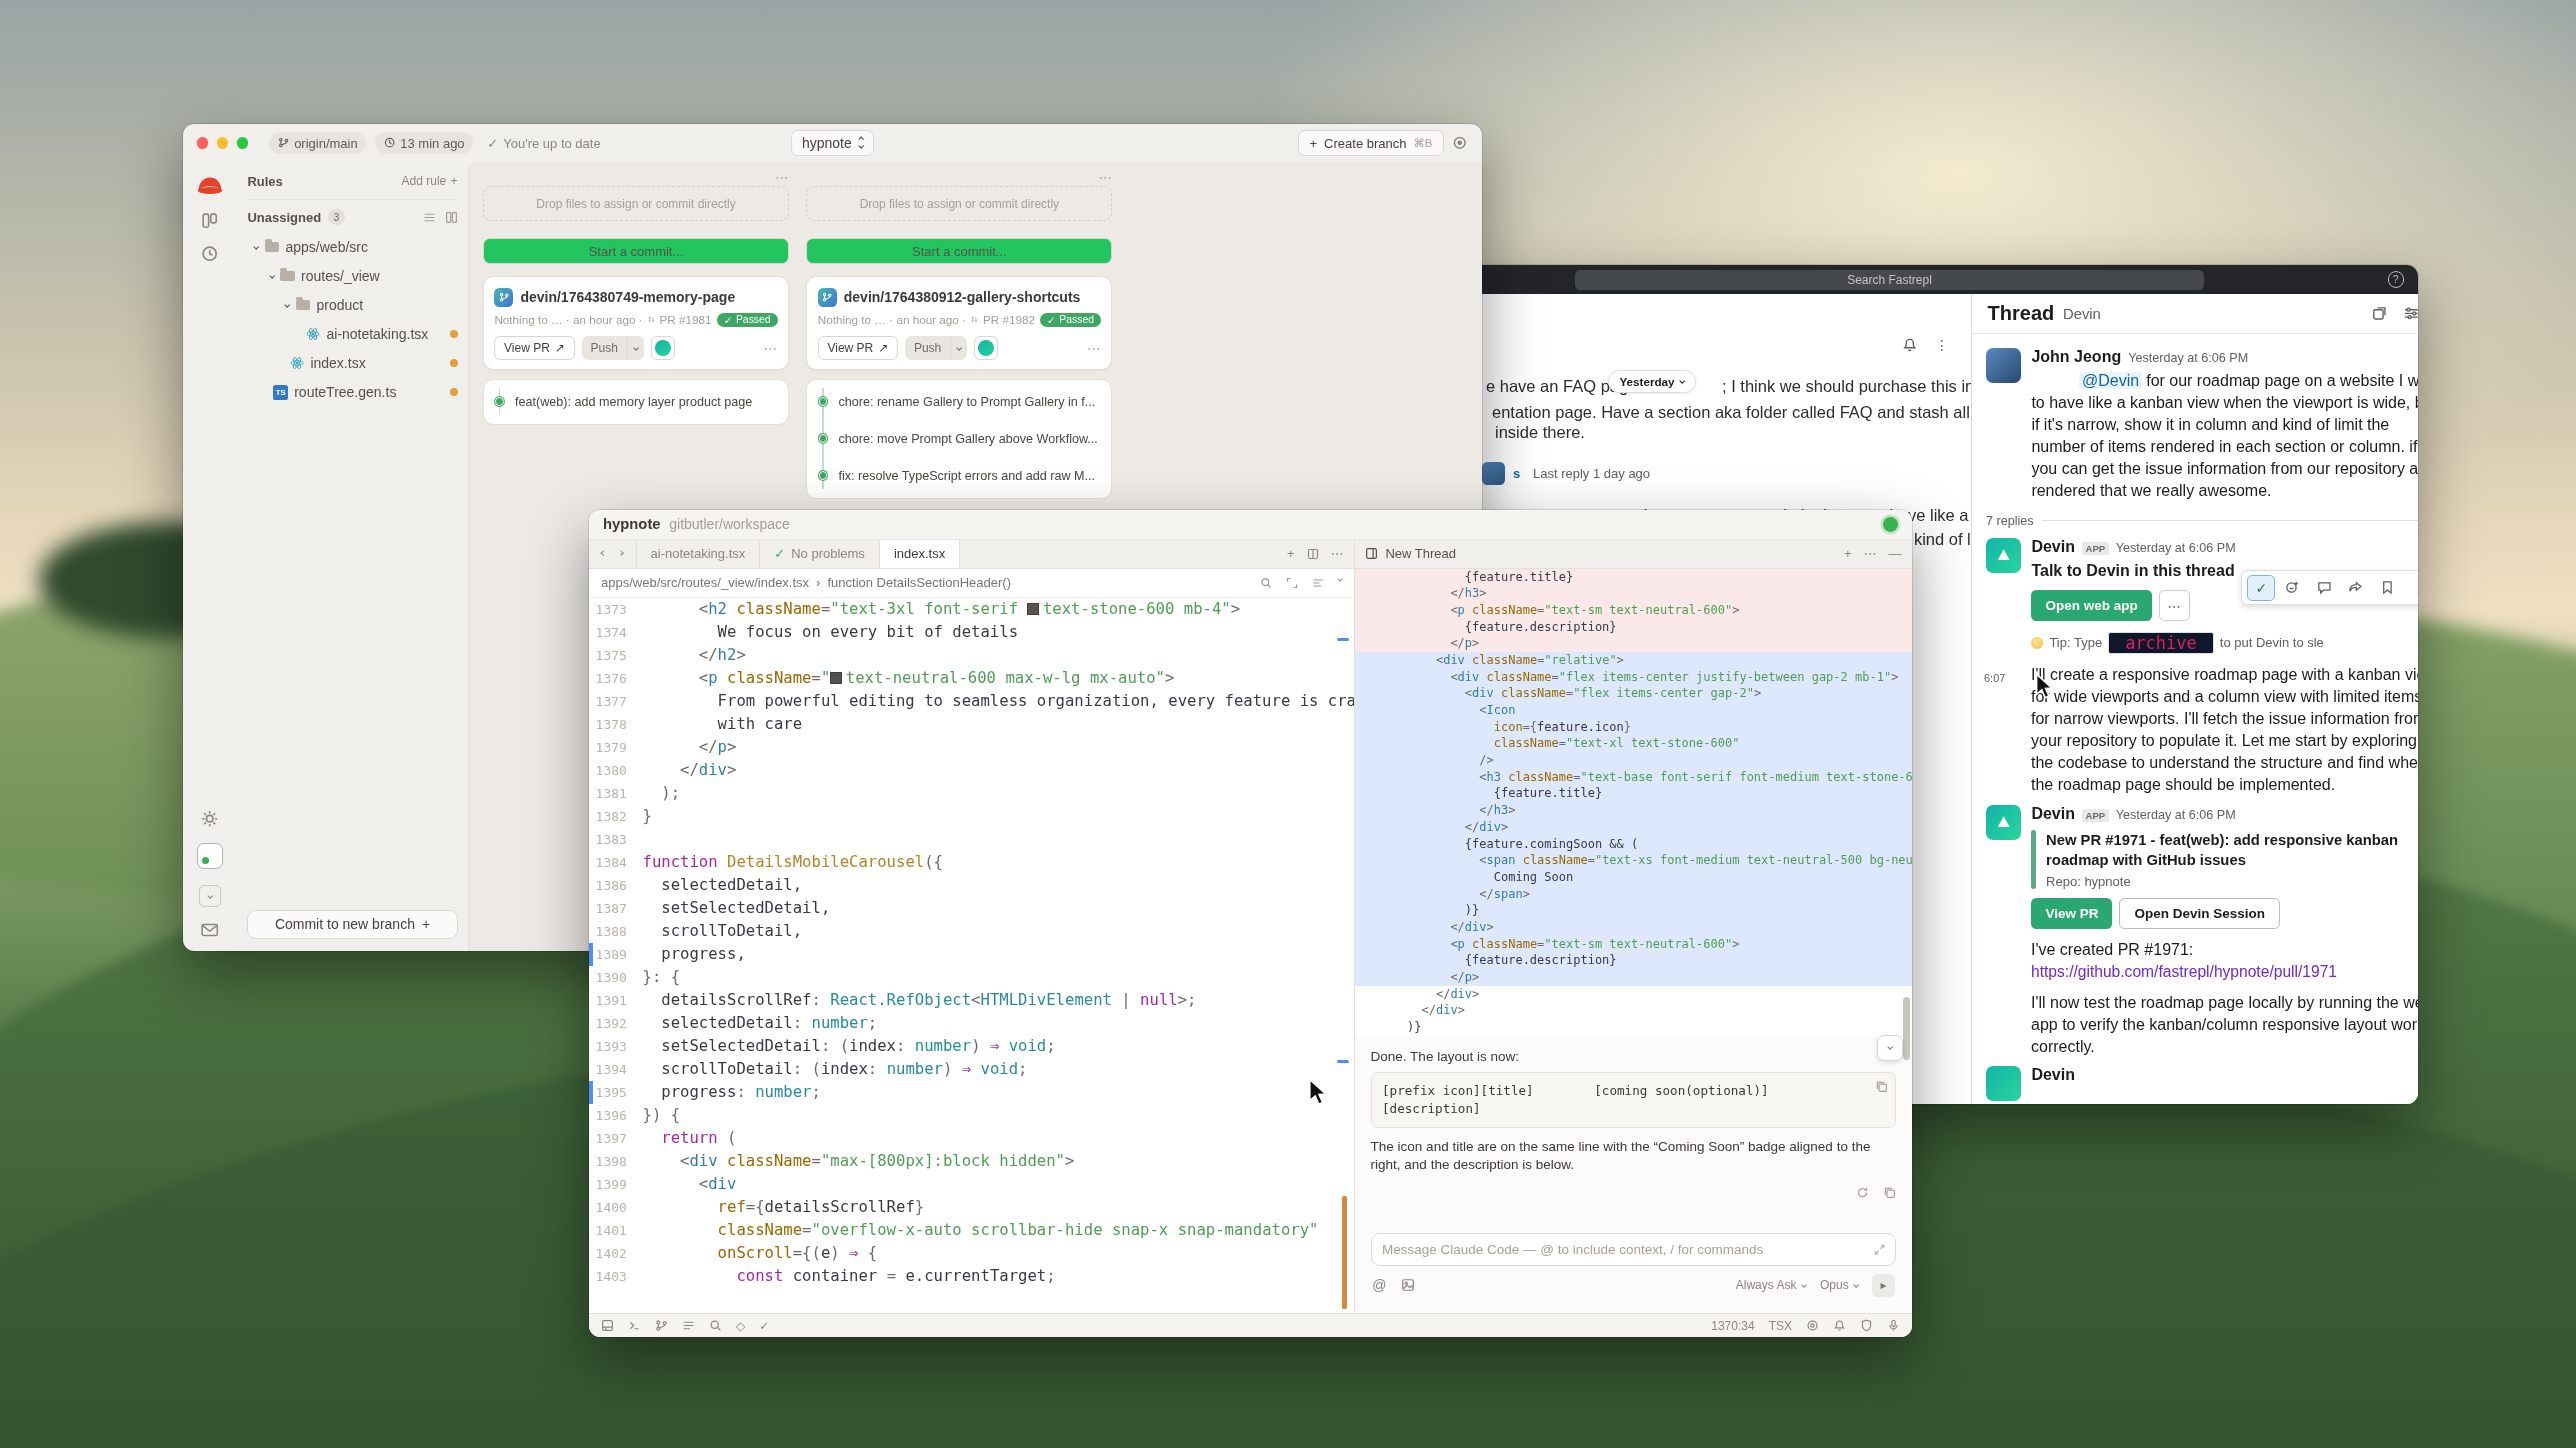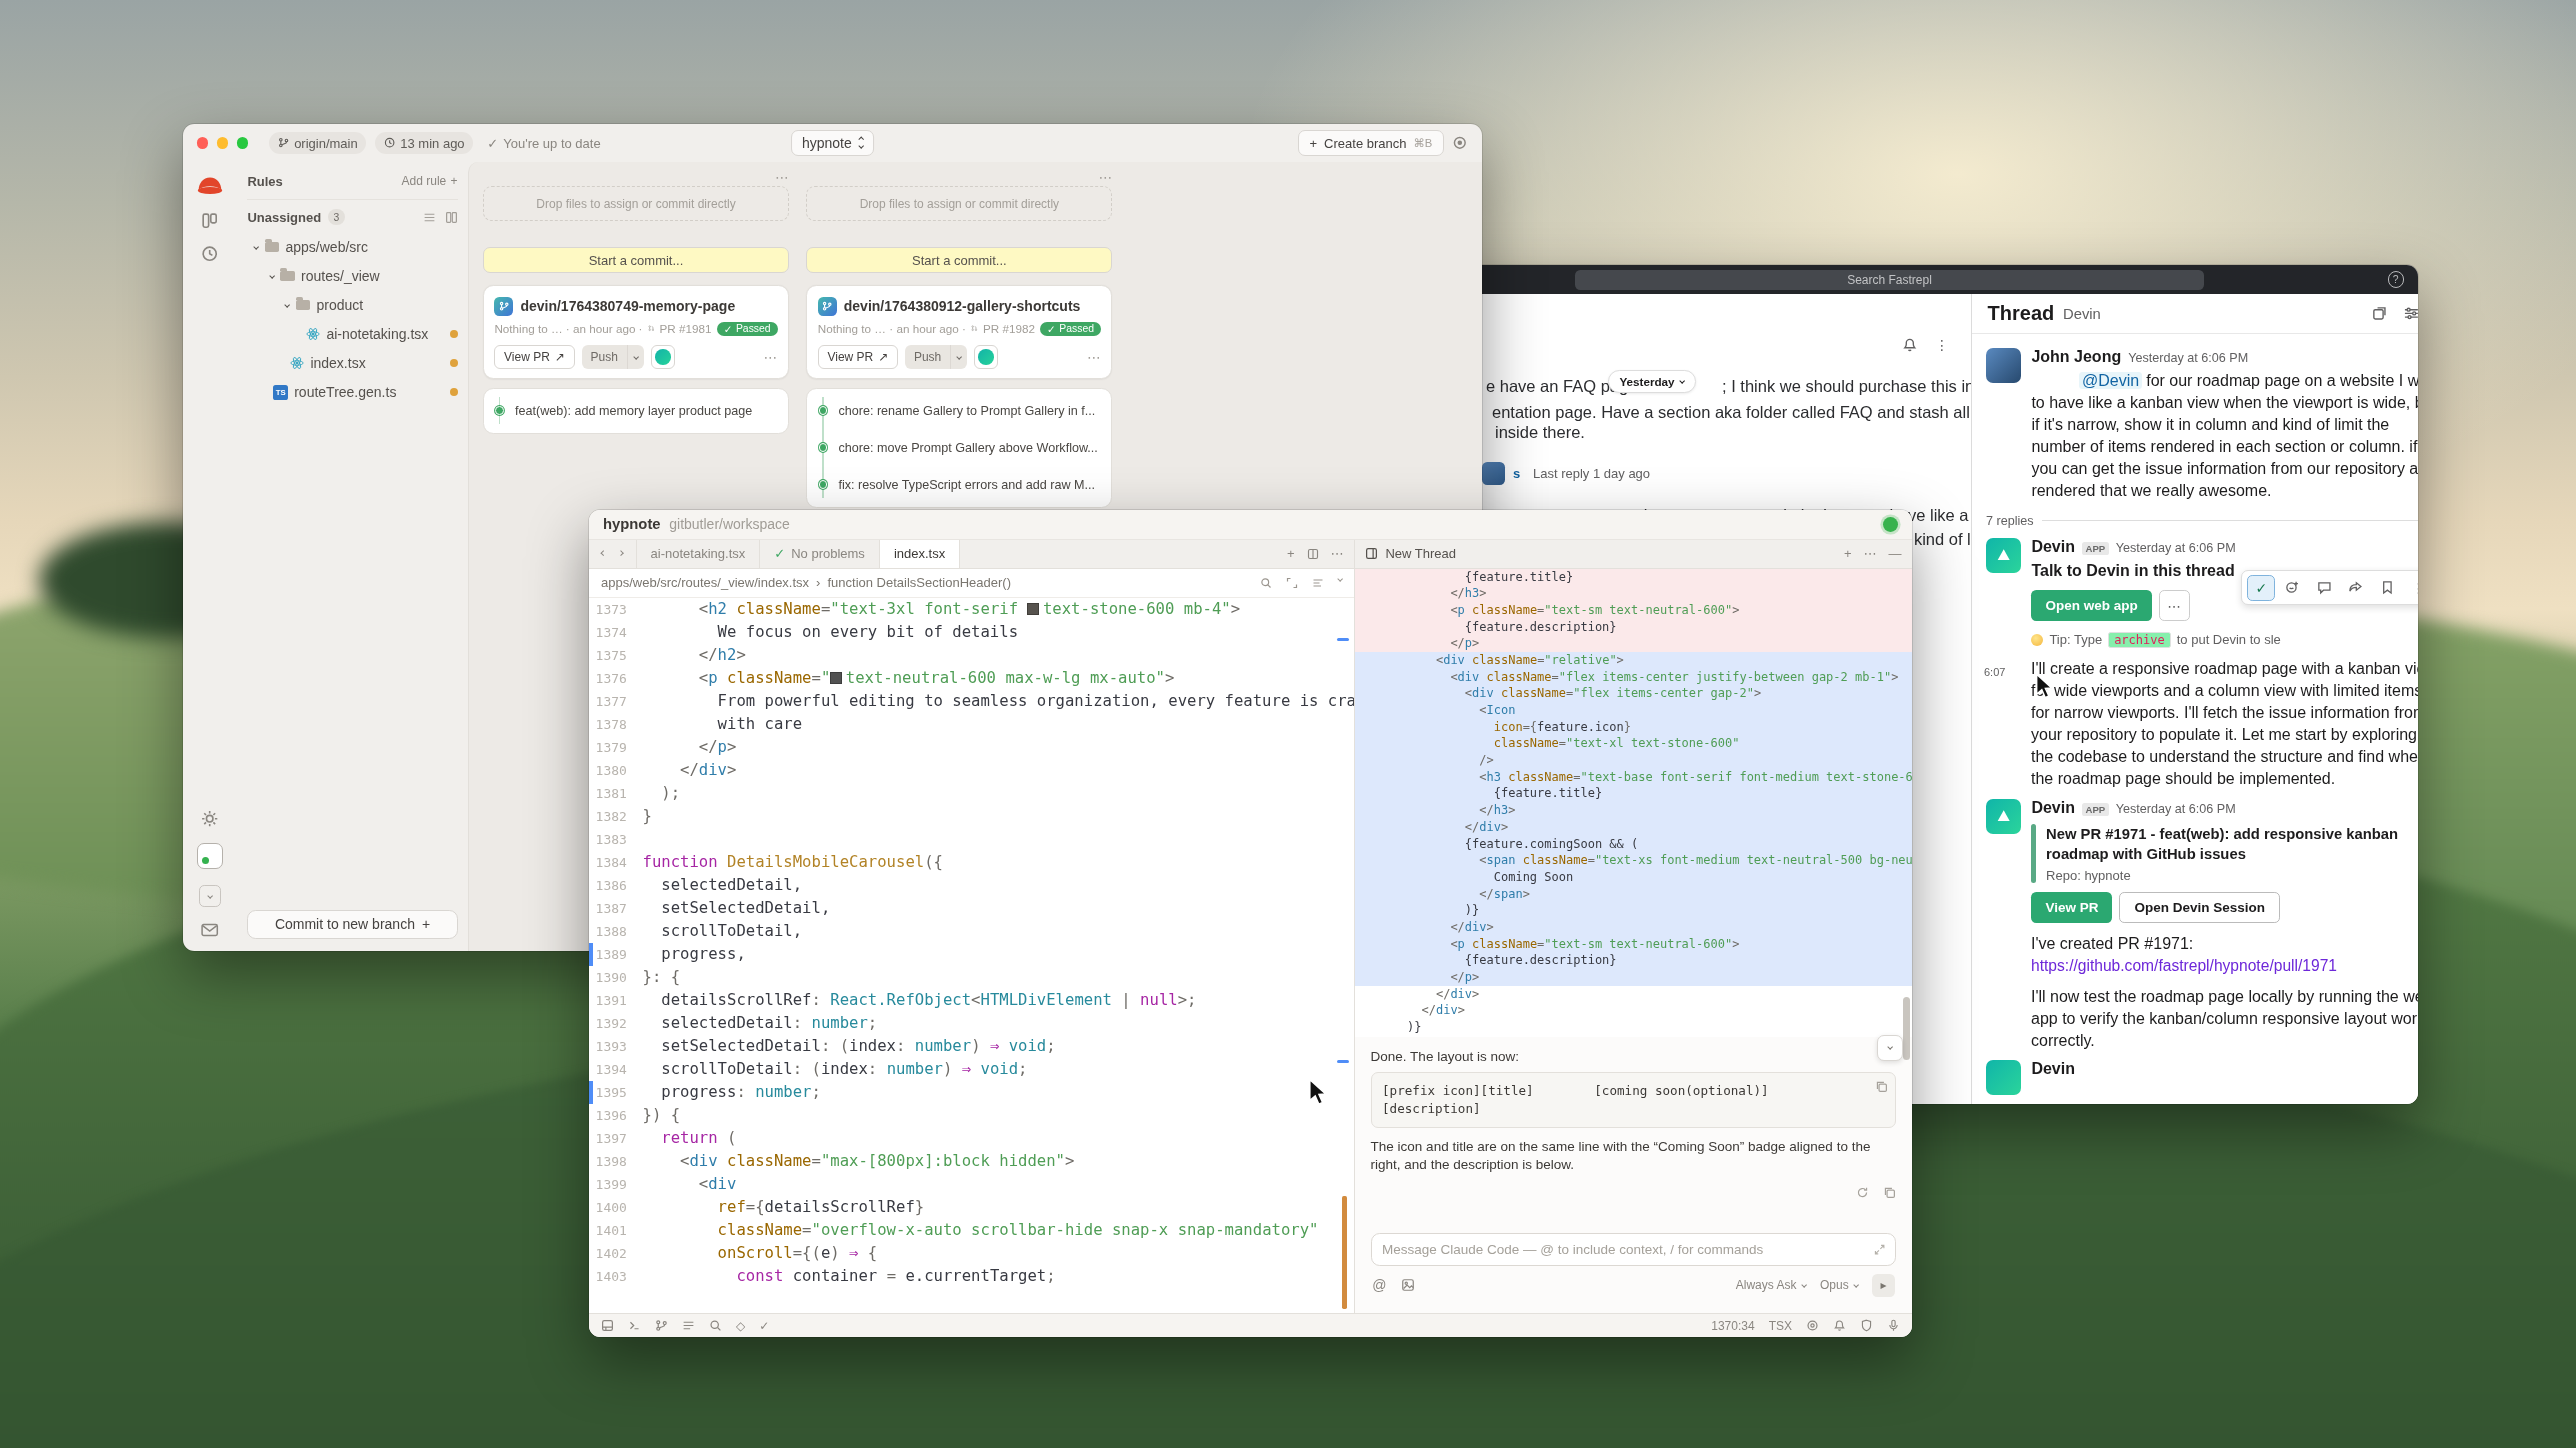--- a/index.html
+++ b/index.html
@@ -57,21 +57,21 @@
   .trow { display:flex; align-items:center; height:29px; gap:6px; }
   .folder { display:inline-block; width:14.8px; height:10.4px; background:#b7b0a6; border-radius:1.7px; position:relative; }
   .folder::before { content:""; position:absolute; top:-2.6px; left:0; width:7px; height:2.6px; background:#b7b0a6; border-radius:1.7px 1.7px 0 0; }
   .ts-ico { width:14.8px; height:14.8px; border-radius:2.6px; background:#3178c6; color:#fff; font-size:7.8px; font-weight:bold; display:flex; align-items:center; justify-content:center; }
   .fdot { width:7.8px; height:7.8px; border-radius:50%; background:#dfa23c; margin-left:auto; }
   .gb-commitbtn { margin-top:auto; height:29.5px; border:0.9px solid #d9d6d2; background:#fbfaf9; border-radius:8.7px; display:flex; align-items:center; justify-content:center; gap:7px; font-size:14px; color:#454240; }
   .gb-lanes { flex:1; background:#edeae6; border-left:0.9px solid #e2dfda; border-top-left-radius:10.4px; padding:7px 14px; display:flex; gap:17.4px; }
   .lane { width:306px; display:flex; flex-direction:column; }
   .lane-head { height:17.4px; display:flex; justify-content:flex-end; color:#a29e98; font-size:14px; }
   .dropzone { height:35px; border:1.7px dashed #d2cec8; border-radius:8.7px; display:flex; align-items:center; justify-content:center; color:#a39f99; font-size:12px; }
-  .startcommit { margin-top:26px; height:26px; background:#fef9c3; border:0.9px solid #d9d6d2; border-radius:7px; display:flex; align-items:center; justify-content:center; font-size:13px; color:#55514d; }
+  .startcommit { margin-top:17px; height:26px; background:#22c55e; border:0.9px solid #d9d6d2; border-radius:7px; display:flex; align-items:center; justify-content:center; font-size:13px; color:#55514d; }
   .bcard { margin-top:12px; background:#fff; border:0.9px solid #e2dfda; border-radius:10.4px; padding:10.4px 10.4px 8.7px; box-shadow:0 0.9px 1.7px rgba(0,0,0,.05); }
   .bhead { display:flex; align-items:center; gap:7px; font-size:14px; font-weight:bold; color:#3c3936; }
   .bicon { width:19px; height:19px; border-radius:5.2px; background:linear-gradient(135deg,#45b8ae,#3f74d6); display:flex; align-items:center; justify-content:center; color:#fff; }
   .bmeta { margin-top:6px; display:flex; align-items:center; gap:5.2px; font-size:11.7px; color:#a29e98; white-space:nowrap; overflow:hidden; }
   .passpill { display:flex; align-items:center; gap:3.5px; background:#3ea763; color:#fff; font-size:10.4px; border-radius:7.8px; padding:0.9px 7px; }
   .bbtns { margin-top:9.6px; display:flex; align-items:center; gap:7px; }
   .obtn { display:flex; align-items:center; gap:5.2px; height:24px; padding:0 8.7px; border:0.9px solid #d9d6d2; border-radius:6px; background:#fff; font-size:12px; color:#454240; }
   .pushbtn { display:flex; align-items:center; height:24px; border-radius:6px; background:#e9e6e1; font-size:12px; color:#6f6b66; overflow:hidden; }
   .pushbtn .pt { padding:0 8.7px; } .pushbtn .pc { padding:0 6px; border-left:0.9px solid #dcd8d3; display:flex; align-items:center; height:100%; }
   .avbtn { width:24px; height:24px; border:0.9px solid #d9d6d2; border-radius:6px; display:flex; align-items:center; justify-content:center; background:#fff; }
@@ -164,21 +164,21 @@
   .mbody { margin-top:3.5px; font-size:16px; color:#1d1c1d; line-height:22px; }
   .mention { color:#1264a3; background:#e8f5fa; border-radius:3.5px; padding:0 2.6px;margin-left:48px; }
   .replies { display:flex; align-items:center; gap:8.7px; padding:10.4px 21px 3.5px 14px; font-size:12.6px; color:#616061; }
   .replies .line { flex:1; height:0.9px; background:#ddd; }
   .devbtns { display:flex; gap:7px; margin-top:8.7px; align-items:center; }
   .greenbtn { height:31px; padding:0 14px; border-radius:5.2px; background:#2ba871; color:#fff; font-size:13.5px; font-weight:bold; display:flex; align-items:center; }
   .whitebtn { height:31px; padding:0 14px; border-radius:5.2px; background:#fff; border:0.9px solid #bbb; color:#1d1c1d; font-size:13.5px; font-weight:bold; display:flex; align-items:center; }
   .sqbtn { width:31px; height:31px; border-radius:5.2px; border:0.9px solid #ccc; background:#fff; color:#616061; display:flex; align-items:center; justify-content:center; font-size:14px; }
   .tip { margin-top:10.4px; display:flex; align-items:center; gap:6px; font-size:13px; color:#616061; white-space:nowrap; overflow:hidden; }
   .bulb { width:12px; height:12px; border-radius:50%; background:radial-gradient(circle at 40% 35%,#ffe58a,#f4b63f); flex:none; }
-  .codechip { font-family:"DejaVu Sans Mono",monospace; font-size:12px; color:#e01e5a; background:#86efac; border:0.9px solid #e0e0e0; border-radius:2.6px; padding:0 5px; }
+  .codechip { font-family:"DejaVu Sans Mono",monospace; font-size:17px; color:#e01e5a; background:#0f172a; border:0.9px solid #e0e0e0; border-radius:2.6px; padding:0 16px; }
   .cont { position:relative; padding:8.7px 21px 1.7px 59px; font-size:16px; color:#1d1c1d; line-height:22px; }
   .gutter-ts { position:absolute; left:12px; top:12px; font-size:11px; color:#616061; }
   .attach { margin-top:7px; display:flex; gap:10.4px; }
   .attach .bar { width:4.3px; border-radius:2.6px; background:#59a985; flex:none; }
   .attach .at-title { font-size:14.8px; font-weight:bold; color:#1d1c1d; line-height:20px; }
   .attach .at-repo { margin-top:4.3px; font-size:13px; color:#616061; }
   .linktxt { color:#6d28d9; font-size:15.6px; word-break:break-all; }
   .hover-toolbar { position:absolute; top:276px; right:24px; height:35px; background:#fff; border:0.9px solid #ddd; border-radius:7px; box-shadow:0 2.6px 7px rgba(0,0,0,.12); display:flex; align-items:center; padding:0 5.2px; gap:3.5px; z-index:5; }
   .htb { width:28px; height:26px; border-radius:5.2px; display:flex; align-items:center; justify-content:center; color:#616061; }
   .htb.sel { background:#e3f0fa; border:0.9px solid #7fb3dd; color:#18794e; font-weight:bold; }

